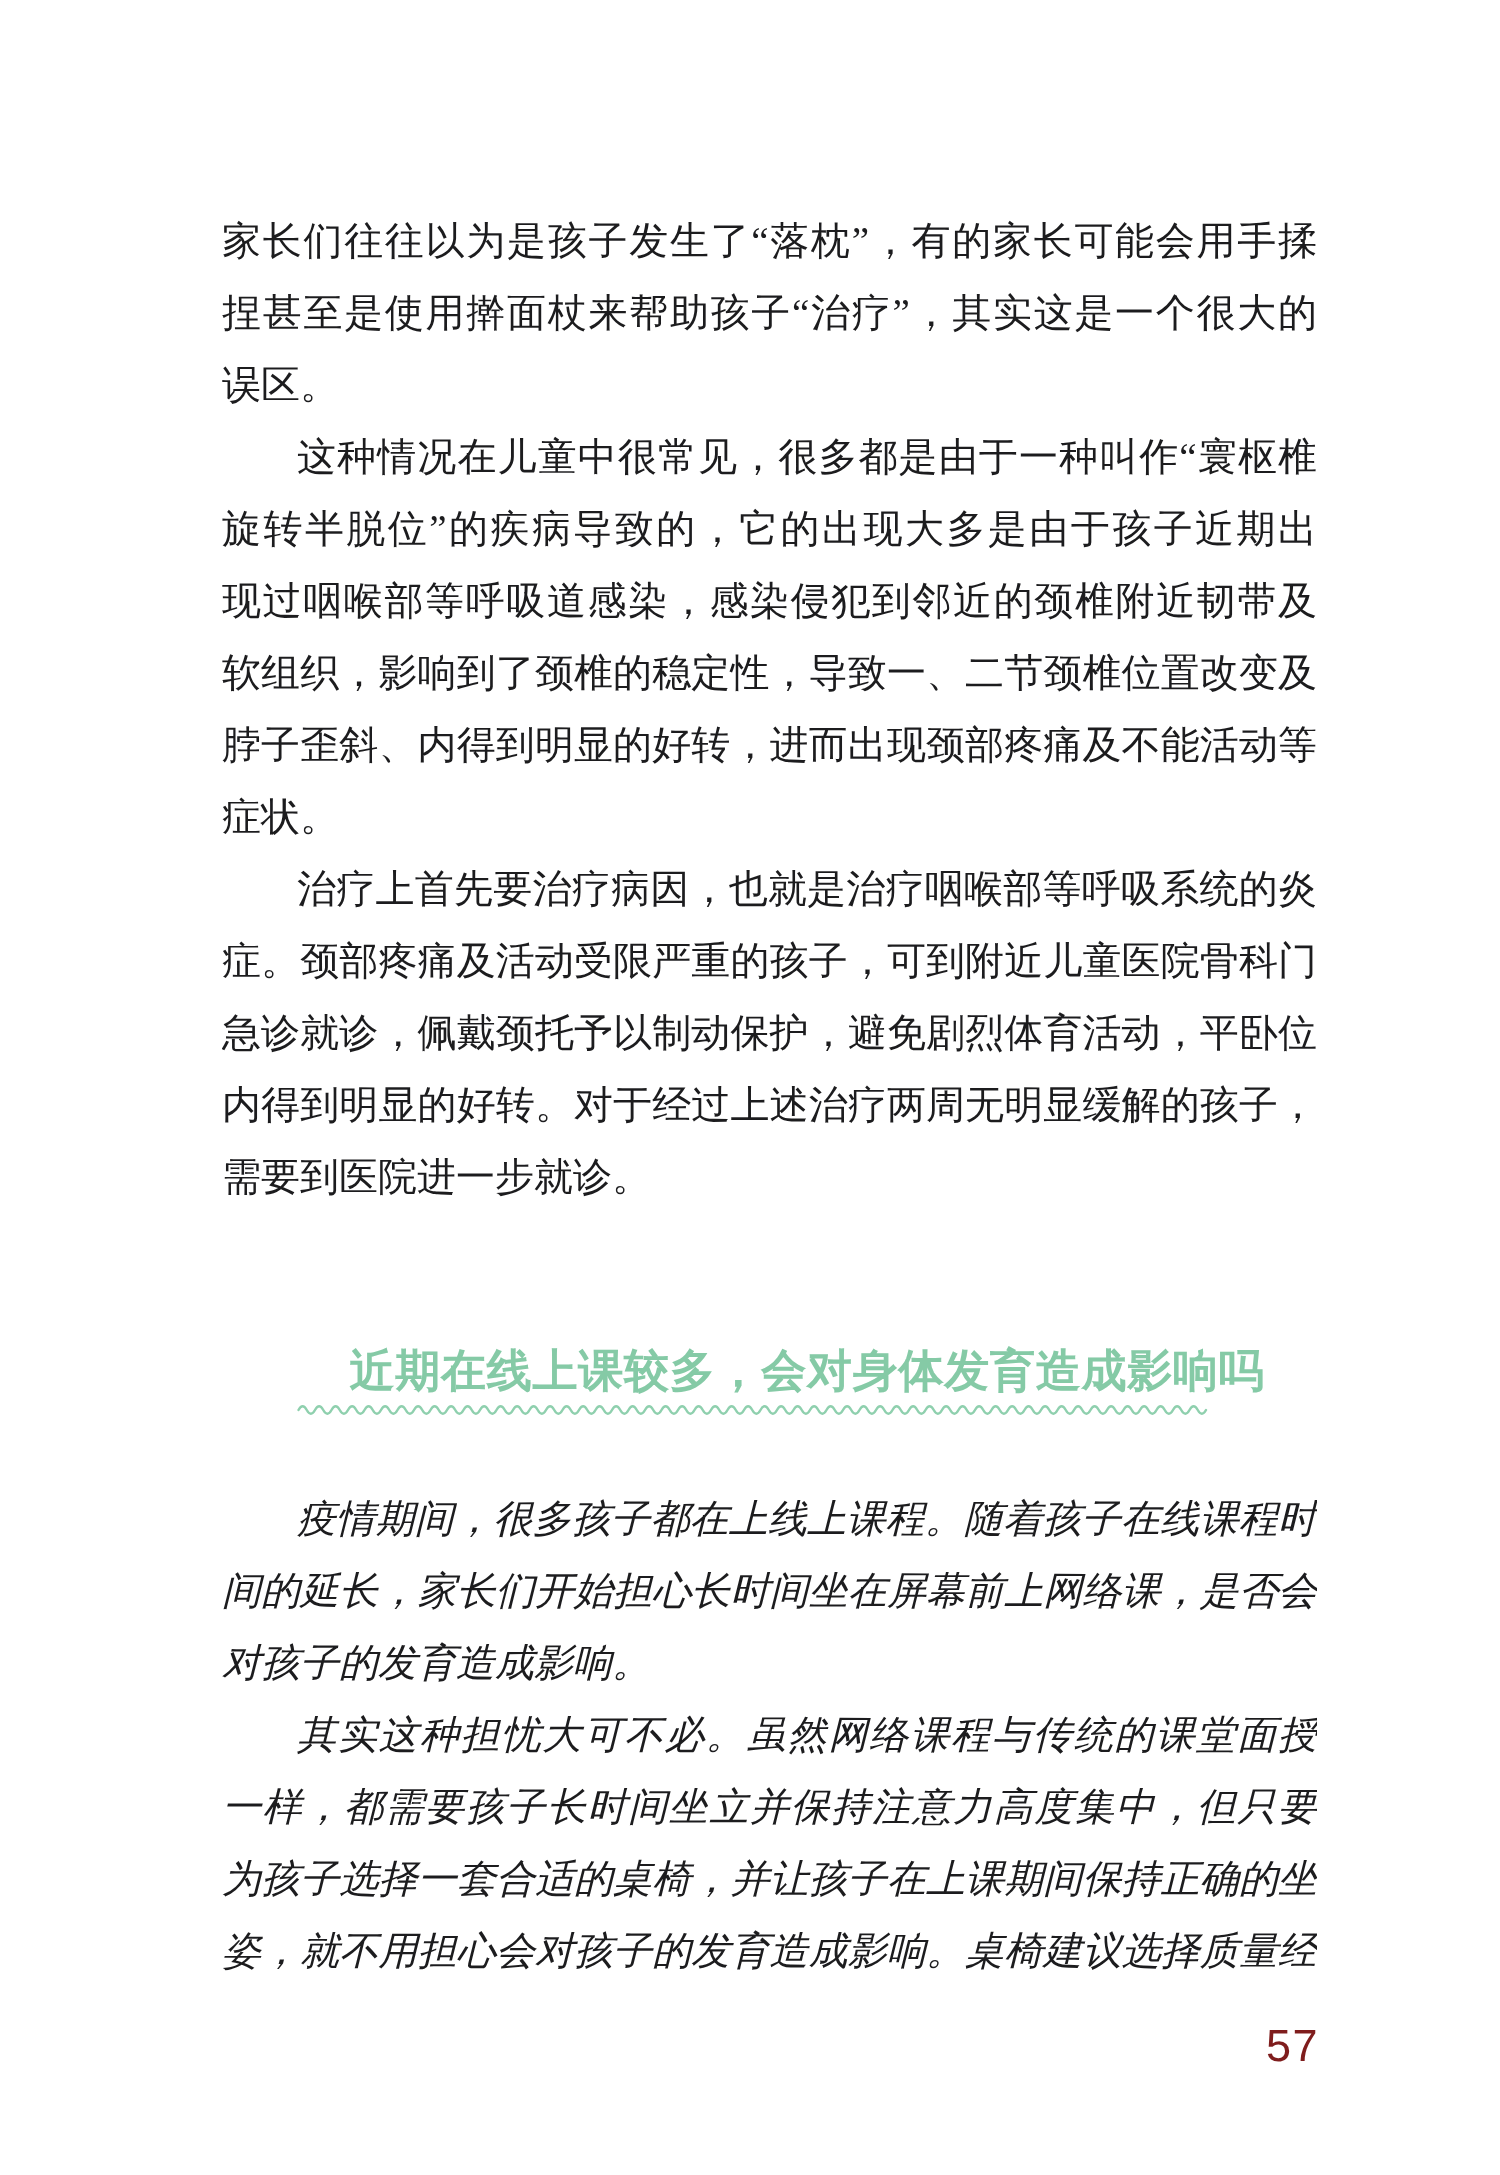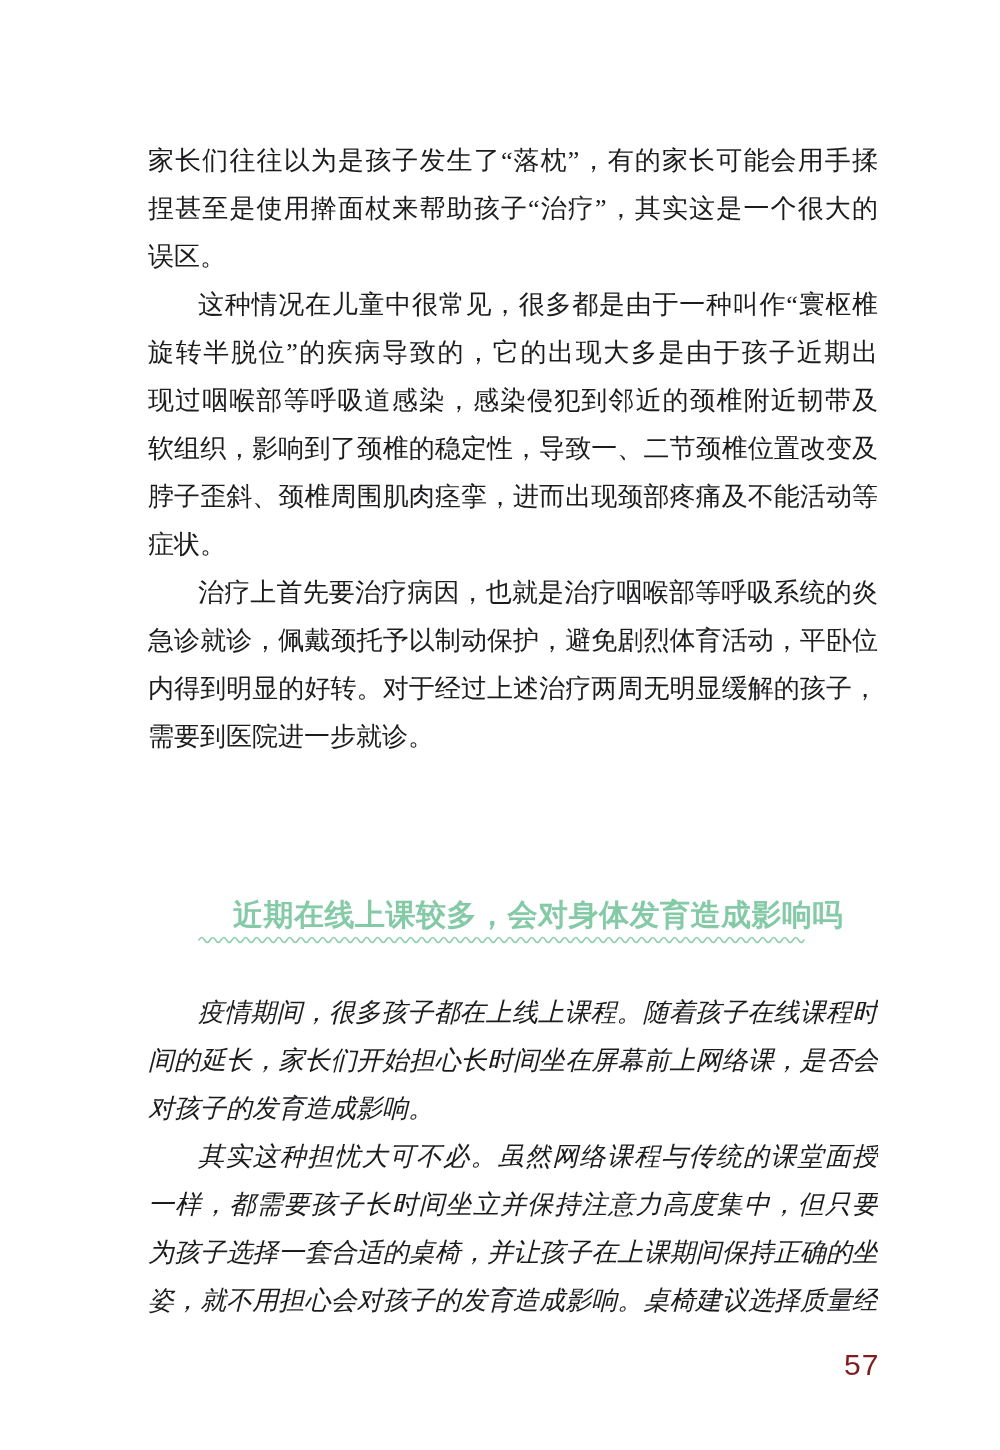--- a/index.html
+++ b/index.html
@@ -76,25 +76,26 @@
     <div class="para">
       <span class="line">家长们往往以为是孩子发生了“落枕”，有的家长可能会用手揉</span>
       <span class="line">捏甚至是使用擀面杖来帮助孩子“治疗”，其实这是一个很大的</span>
       <span class="line end">误区。</span>
     </div>
     <div class="para">
       <span class="line ind">这种情况在儿童中很常见，很多都是由于一种叫作“寰枢椎</span>
       <span class="line">旋转半脱位”的疾病导致的，它的出现大多是由于孩子近期出</span>
       <span class="line">现过咽喉部等呼吸道感染，感染侵犯到邻近的颈椎附近韧带及</span>
       <span class="line">软组织，影响到了颈椎的稳定性，导致一、二节颈椎位置改变及</span>
-      <span class="line">脖子歪斜、颈椎周围肌肉痉挛，进而出现颈部疼痛及不能活动等</span>
+      <span class="line">脖子歪斜、内得到明显的好转，进而出现颈部疼痛及不能活动等</span>
       <span class="line end">症状。</span>
     </div>
     <div class="para">
       <span class="line ind">治疗上首先要治疗病因，也就是治疗咽喉部等呼吸系统的炎</span>
+      <span class="line">症。颈部疼痛及活动受限严重的孩子，可到附近儿童医院骨科门</span>
       <span class="line">急诊就诊，佩戴颈托予以制动保护，避免剧烈体育活动，平卧位</span>
       <span class="line">内得到明显的好转。对于经过上述治疗两周无明显缓解的孩子，</span>
       <span class="line end">需要到医院进一步就诊。</span>
     </div>
   </div>
 
   <div class="heading-block">
     <span class="heading-text">近期在线上课较多，会对身体发育造成影响吗</span>
     <svg class="wave" width="614" height="10" viewBox="0 0 614 10" xmlns="http://www.w3.org/2000/svg">
       <path id="wave-path" d="M1 6 q2.75 -5 5.5 0 q2.75 5 5.5 0 q2.75 -5 5.5 0 q2.75 5 5.5 0 q2.75 -5 5.5 0 q2.75 5 5.5 0 q2.75 -5 5.5 0 q2.75 5 5.5 0 q2.75 -5 5.5 0 q2.75 5 5.5 0 q2.75 -5 5.5 0 q2.75 5 5.5 0 q2.75 -5 5.5 0 q2.75 5 5.5 0 q2.75 -5 5.5 0 q2.75 5 5.5 0 q2.75 -5 5.5 0 q2.75 5 5.5 0 q2.75 -5 5.5 0 q2.75 5 5.5 0 q2.75 -5 5.5 0 q2.75 5 5.5 0 q2.75 -5 5.5 0 q2.75 5 5.5 0 q2.75 -5 5.5 0 q2.75 5 5.5 0 q2.75 -5 5.5 0 q2.75 5 5.5 0 q2.75 -5 5.5 0 q2.75 5 5.5 0 q2.75 -5 5.5 0 q2.75 5 5.5 0 q2.75 -5 5.5 0 q2.75 5 5.5 0 q2.75 -5 5.5 0 q2.75 5 5.5 0 q2.75 -5 5.5 0 q2.75 5 5.5 0 q2.75 -5 5.5 0 q2.75 5 5.5 0 q2.75 -5 5.5 0 q2.75 5 5.5 0 q2.75 -5 5.5 0 q2.75 5 5.5 0 q2.75 -5 5.5 0 q2.75 5 5.5 0 q2.75 -5 5.5 0 q2.75 5 5.5 0 q2.75 -5 5.5 0 q2.75 5 5.5 0 q2.75 -5 5.5 0 q2.75 5 5.5 0 q2.75 -5 5.5 0 q2.75 5 5.5 0 q2.75 -5 5.5 0 q2.75 5 5.5 0 q2.75 -5 5.5 0 q2.75 5 5.5 0 q2.75 -5 5.5 0 q2.75 5 5.5 0 q2.75 -5 5.5 0 q2.75 5 5.5 0 q2.75 -5 5.5 0 q2.75 5 5.5 0 q2.75 -5 5.5 0 q2.75 5 5.5 0 q2.75 -5 5.5 0 q2.75 5 5.5 0 q2.75 -5 5.5 0 q2.75 5 5.5 0 q2.75 -5 5.5 0 q2.75 5 5.5 0 q2.75 -5 5.5 0 q2.75 5 5.5 0 q2.75 -5 5.5 0 q2.75 5 5.5 0 q2.75 -5 5.5 0 q2.75 5 5.5 0 q2.75 -5 5.5 0 q2.75 5 5.5 0 q2.75 -5 5.5 0 q2.75 5 5.5 0 q2.75 -5 5.5 0 q2.75 5 5.5 0 q2.75 -5 5.5 0 q2.75 5 5.5 0 q2.75 -5 5.5 0 q2.75 5 5.5 0 q2.75 -5 5.5 0 q2.75 5 5.5 0 q2.75 -5 5.5 0 q2.75 5 5.5 0 q2.75 -5 5.5 0 q2.75 5 5.5 0 q2.75 -5 5.5 0 q2.75 5 5.5 0 q2.75 -5 5.5 0 q2.75 5 5.5 0 q2.75 -5 5.5 0 q2.75 5 5.5 0 q2.75 -5 5.5 0 q2.75 5 5.5 0 q2.75 -5 5.5 0 q2.75 5 5.5 0 q2.75 -5 5.5 0 q2.75 5 5.5 0 q2.75 -5 5.5 0 q2.75 5 5.5 0 q2.75 -5 5.5 0 q2.75 5 5.5 0" fill="none" stroke="#8fd0ae" stroke-width="1.6" stroke-linecap="round"></path>

